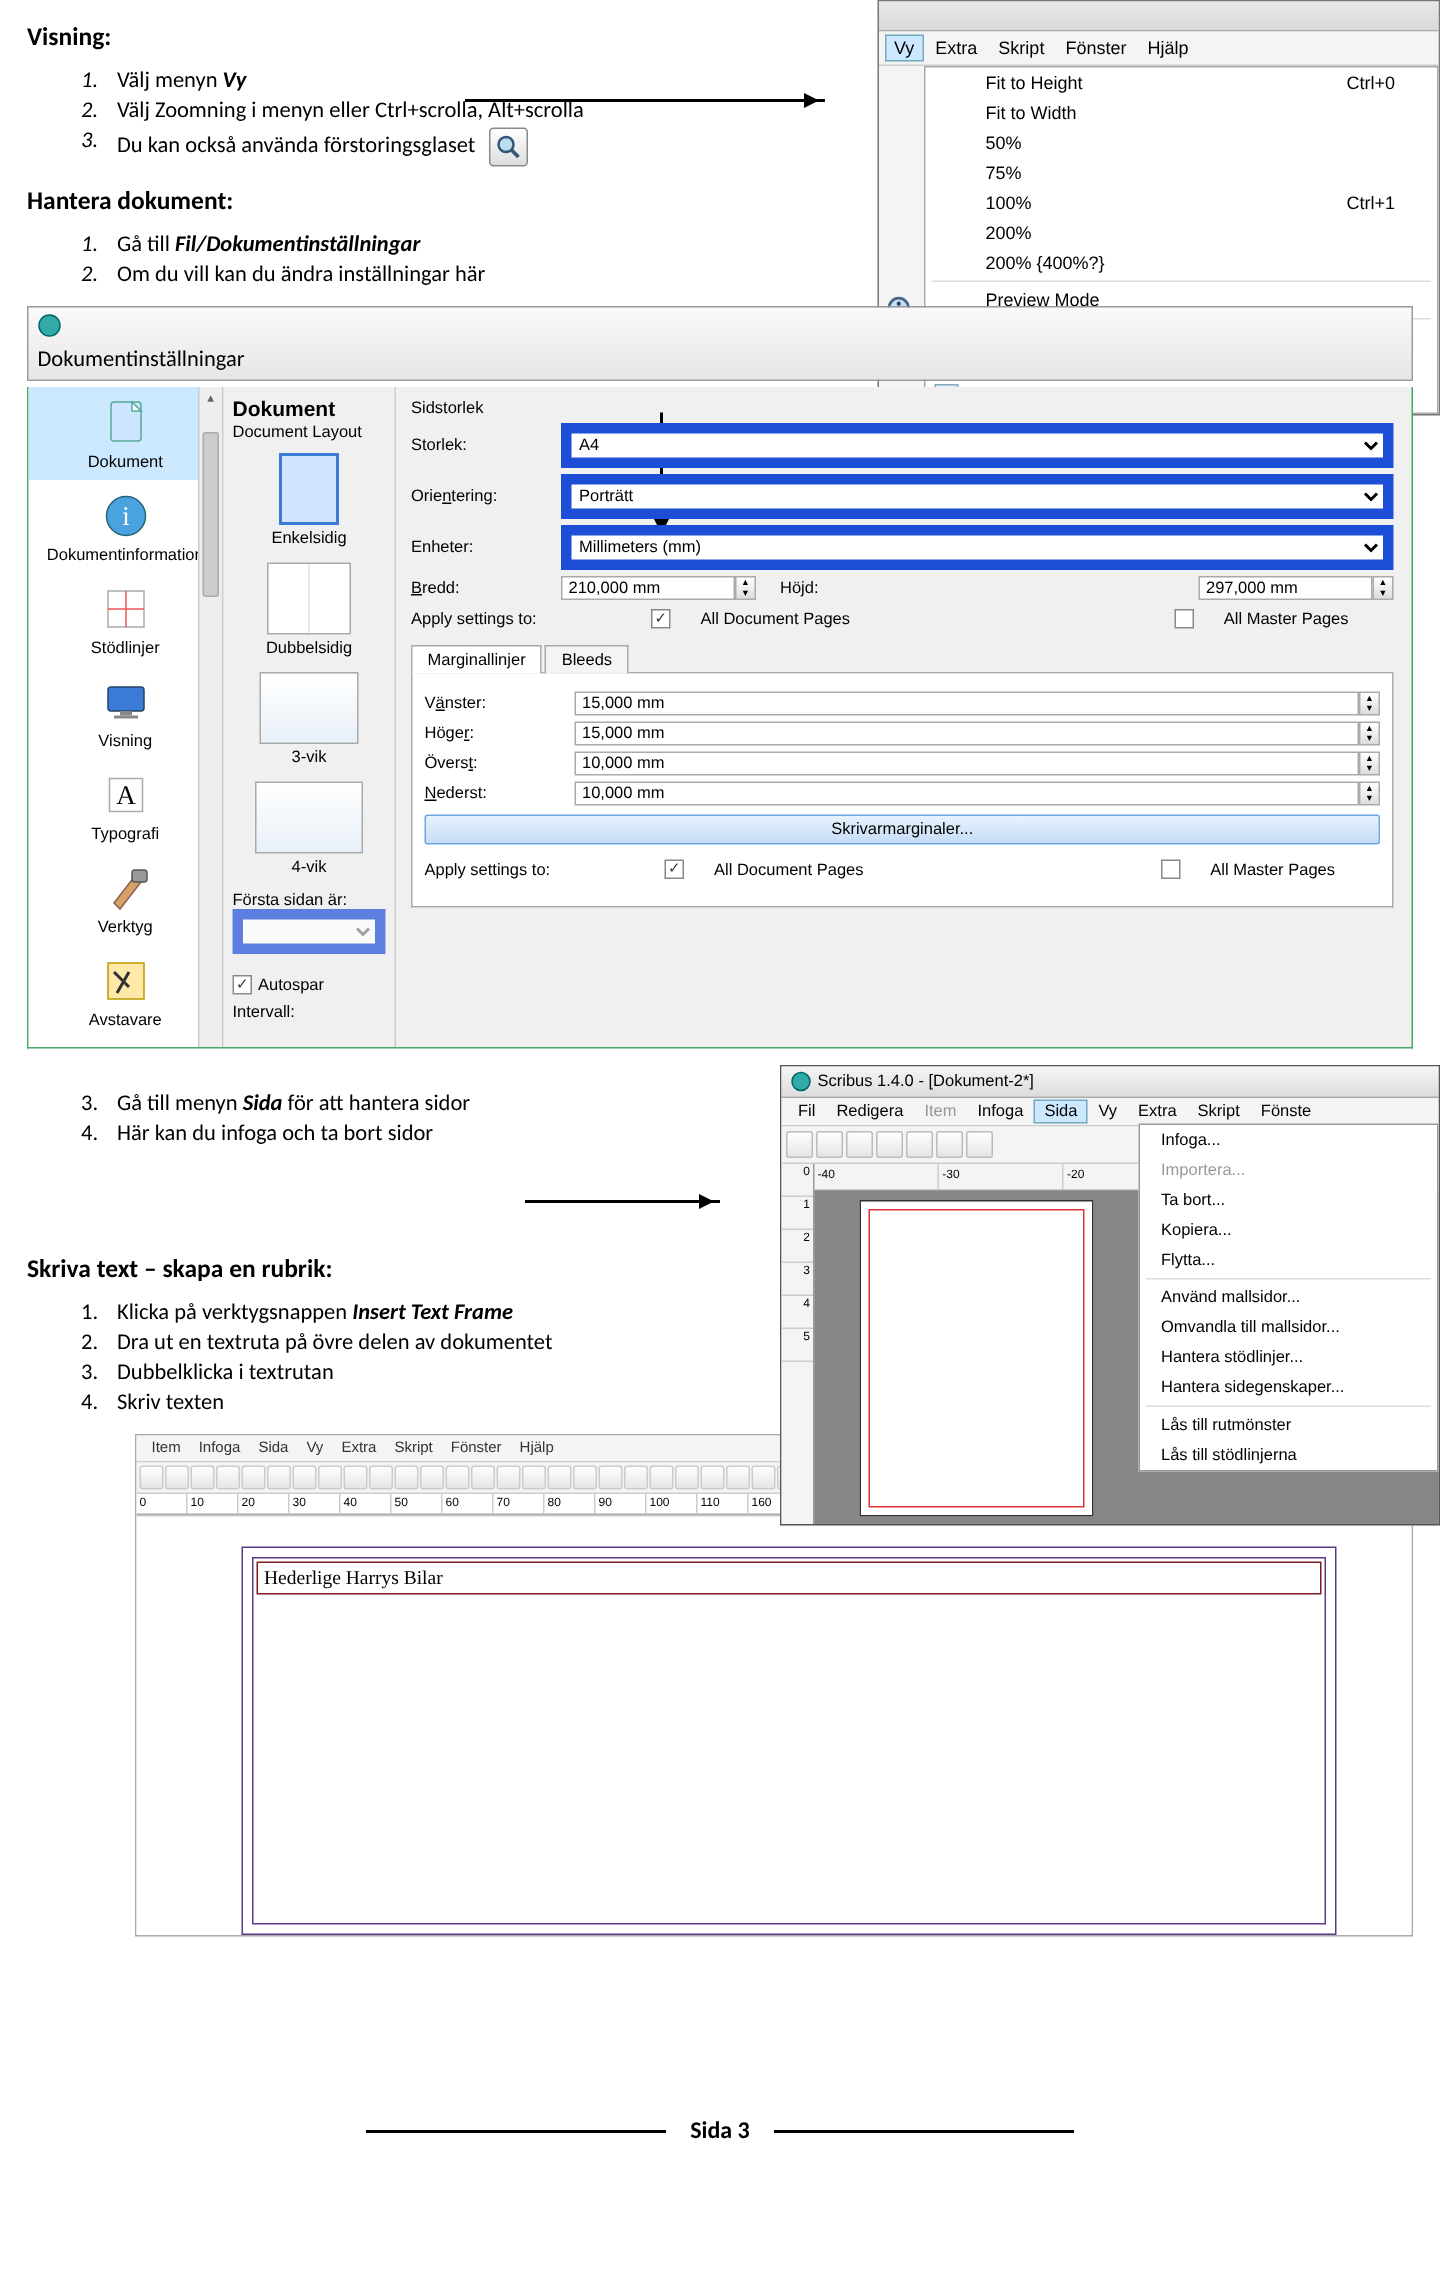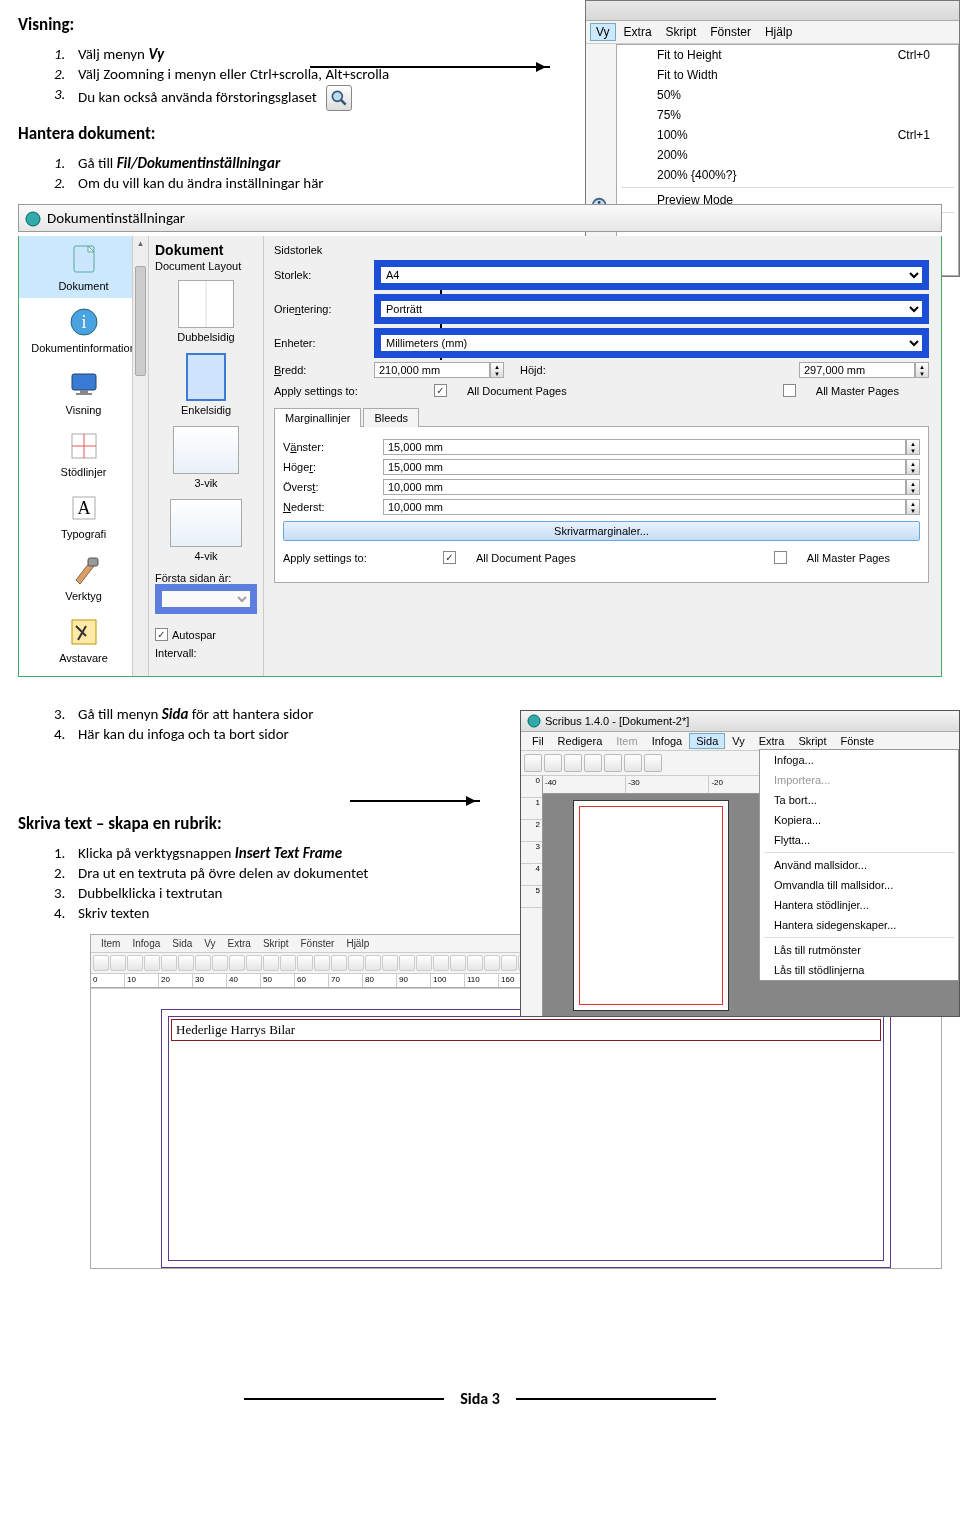--- a/index.html
+++ b/index.html
@@ -31,21 +31,21 @@
   .mag svg{width:20px;height:20px;margin:2px;}
 
   
   .arrow-h { position:absolute; height:2px; background:#000;}
   .arrow-h::after{content:"";position:absolute;right:-1px;top:-4px;border:5px solid transparent;border-left:10px solid #000;}
   .arrow-v { position:absolute; width:2px; background:#000;}
   .arrow-v::after{content:"";position:absolute;left:-4px;bottom:-1px;border:5px solid transparent;border-top:10px solid #000;}
 
   
   .dlg { border:1px solid #4a6; border-top:0; background:#f0f0f0; font-family: Tahoma, Arial, sans-serif; font-size:11px; margin-top:4px;}
-  .dlg-title { background: linear-gradient(#fafafa,#e6e6e6); border:1px solid #999; padding:4px 6px; display:flex;align-items:flex-end;gap:6px;}
+  .dlg-title { background: linear-gradient(#fafafa,#e6e6e6); border:1px solid #999; padding:4px 6px; display:flex;align-items:flex-start;gap:6px;flex-direction:column;}
   .dlg-title .ticon{width:16px;height:16px;}
   .dlg-body { display:flex; height:440px; overflow:hidden;}
   .dlg-left { width:130px; border-right:1px solid #ccc; background:#fff; overflow:hidden; position:relative;}
   .dlg-left .item{display:flex;flex-direction:column;align-items:center;padding:6px 2px;font-size:11px;text-align:center;gap:2px;cursor:default;}
   .dlg-left .item.sel{background:#cce8ff;}
   .dlg-left .ico{width:36px;height:36px;display:flex;align-items:center;justify-content:center;}
   .dlg-left-scroll{position:absolute;right:0;top:0;width:16px;height:100%;background:#eee;border-left:1px solid #ccc;}
   .dlg-left-scroll .thumb{background:#ccc;height:110px;margin:16px 2px;border:1px solid #aaa;border-radius:2px;}
   .dlg-left-scroll .arr{height:14px;text-align:center;font-size:9px;color:#666;line-height:14px;}
 
@@ -254,36 +254,36 @@
               <svg viewBox="0 0 36 36">
                 <circle cx="18" cy="18" r="13" fill="#4aa3df" stroke="#267"></circle>
                 <text x="18" y="24" text-anchor="middle" font-size="18" fill="#fff" font-family="serif">i</text>
               </svg>
             </span>
             <span>Dokumentinformation</span>
           </div>
         <div class="item">
             <span class="ico">
               <svg viewBox="0 0 36 36">
+                <rect x="6" y="6" width="24" height="24" fill="#fff" stroke="#aaa"></rect>
+                <line x1="18" y1="6" x2="18" y2="30" stroke="#e55"></line>
+                <line x1="6" y1="18" x2="30" y2="18" stroke="#e55"></line>
+              </svg>
+            </span>
+            <span>Stödlinjer</span>
+          </div>
+        <div class="item">
+            <span class="ico">
+              <svg viewBox="0 0 36 36">
                 <rect x="6" y="8" width="24" height="16" rx="2" fill="#3a7bd5" stroke="#246"></rect>
                 <rect x="14" y="24" width="8" height="3" fill="#888"></rect>
                 <rect x="10" y="27" width="16" height="2" fill="#888"></rect>
               </svg>
             </span>
             <span>Visning</span>
-          </div>
-        <div class="item">
-            <span class="ico">
-              <svg viewBox="0 0 36 36">
-                <rect x="6" y="6" width="24" height="24" fill="#fff" stroke="#aaa"></rect>
-                <line x1="18" y1="6" x2="18" y2="30" stroke="#e55"></line>
-                <line x1="6" y1="18" x2="30" y2="18" stroke="#e55"></line>
-              </svg>
-            </span>
-            <span>Stödlinjer</span>
           </div>
         <div class="item">
             <span class="ico">
               <svg viewBox="0 0 36 36">
                 <rect x="7" y="7" width="22" height="22" fill="#fff" stroke="#aaa"></rect>
                 <text x="18" y="24" text-anchor="middle" font-size="18" font-family="serif">A</text>
               </svg>
             </span>
             <span>Typografi</span>
           </div>
@@ -308,27 +308,27 @@
         <div class="item"></div>
         <div class="dlg-left-scroll">
             <div class="arr">▴</div>
             <div class="thumb"></div>
           </div>
       </div>
 
       <div class="dlg-mid">
         <div class="grouptitle">Dokument</div>
         <div class="sub">Document Layout</div>
+        <div class="layopt sel">
+            <div class="pg"></div>
+            <span class="lbl">Enkelsidig</span>
+          </div>
         <div class="layopt">
             <div class="pg double"></div>
             <span class="lbl">Dubbelsidig</span>
-          </div>
-        <div class="layopt sel">
-            <div class="pg"></div>
-            <span class="lbl">Enkelsidig</span>
           </div>
         <div class="layopt">
             <div class="pg tri"></div>
             <span class="lbl">3-vik</span>
           </div>
         <div class="layopt">
             <div class="pg quad"></div>
             <span class="lbl">4-vik</span>
           </div>
         <div class="firstpg">Första sidan är:</div>

